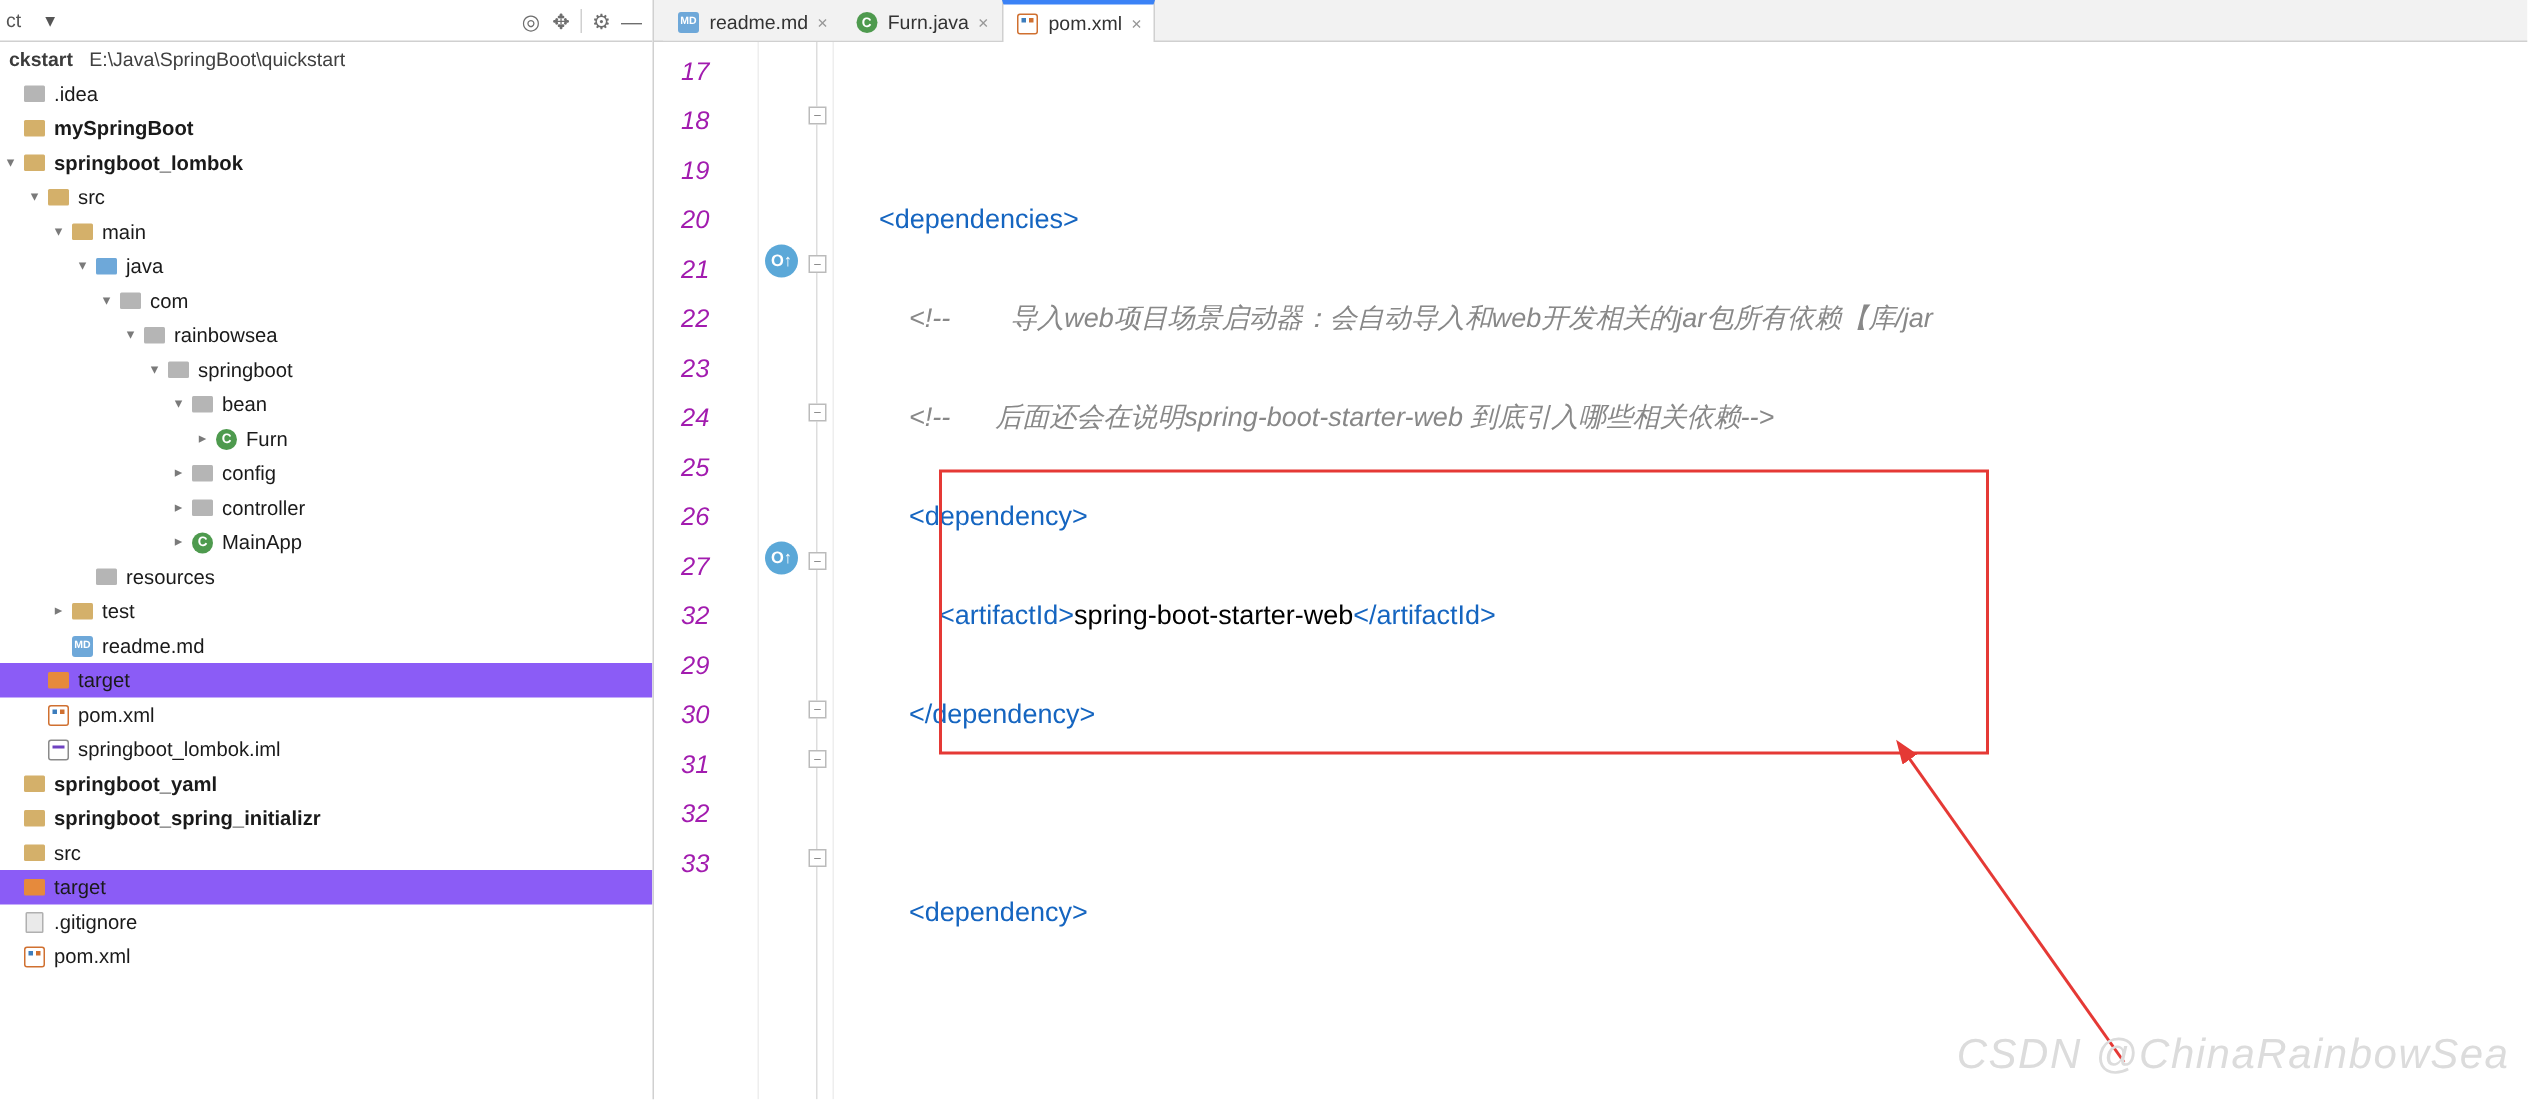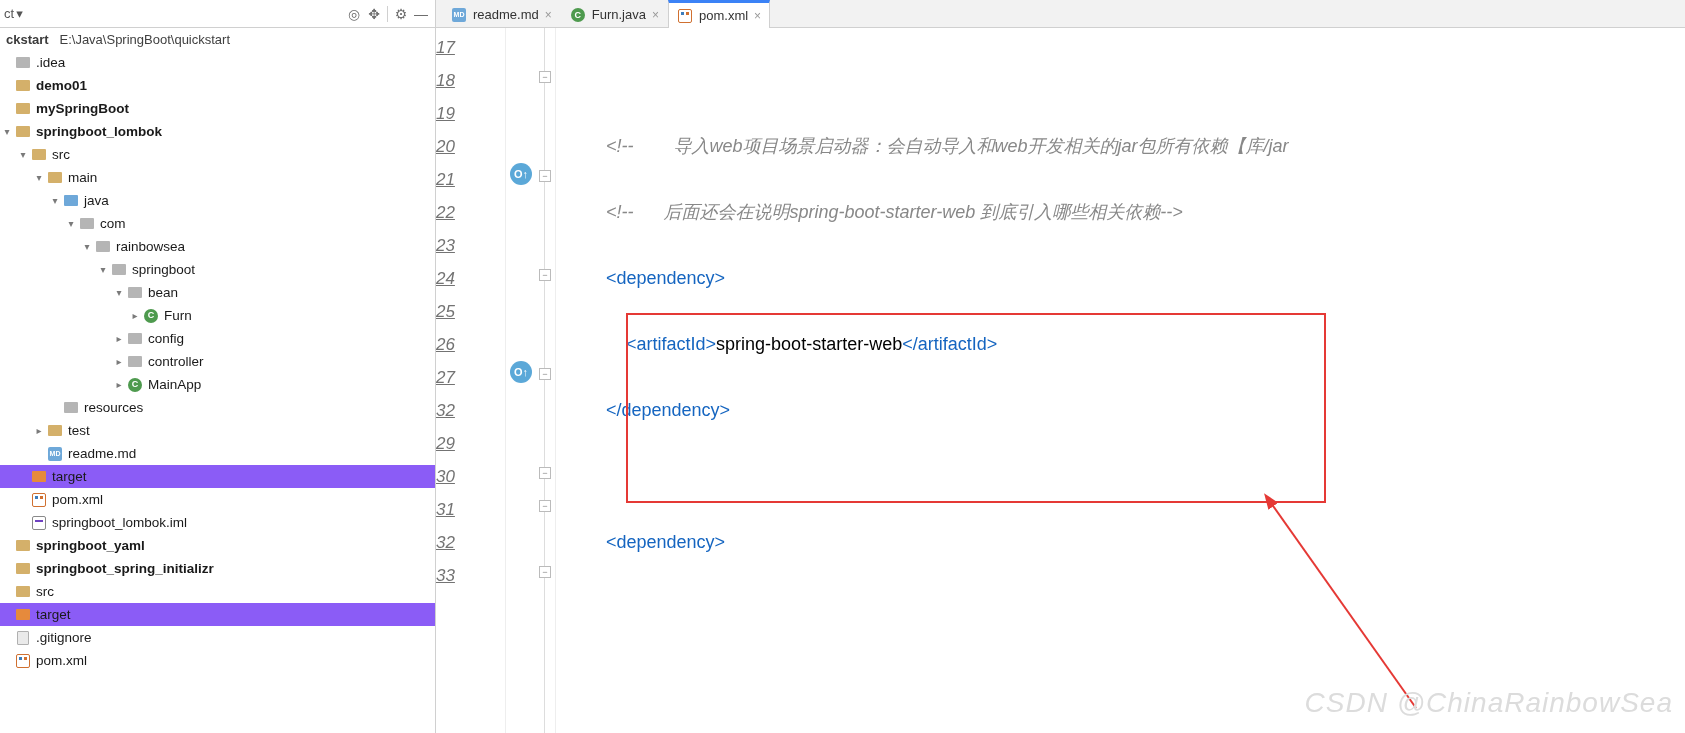--- a/index.html
+++ b/index.html
@@ -1,19 +1,19 @@
 <!DOCTYPE html>
 <html><head>
 <meta charset="utf-8">
 <style>
 * { margin:0; padding:0; box-sizing:border-box; font-family:"Segoe UI",Arial,sans-serif; }
 body { width:1685px; height:733px; background:#fff; overflow:hidden; display:flex; position:relative; }
 .sidebar { width:436px; height:100%; border-right:1px solid #d0d0d0; display:flex; flex-direction:column; background:#fff; overflow:hidden; }
 .sb-toolbar { height:28px; border-bottom:1px solid #d0d0d0; display:flex; align-items:center; padding:0 4px; color:#555; font-size:13px; }
-.sb-toolbar .sb-combo { display:flex; align-items:center; gap:2px; }
+.sb-toolbar .sb-combo { display:flex; align-items:center; gap:16px; }
 .sb-toolbar .spacer { flex:1; }
 .sb-toolbar .tb-icon { width:20px; height:20px; display:inline-flex; align-items:center; justify-content:center; cursor:pointer; color:#6e6e6e; font-size:14px; }
 .sb-toolbar .sep { width:1px; height:16px; background:#d0d0d0; margin:0 3px; }
 .sb-path { padding:4px 6px; font-size:13px; color:#3b3b3b; white-space:nowrap; overflow:hidden; }
 .sb-path .path-gray { color:#404040; }
 .tree { flex:1; overflow:auto; font-size:13.5px; line-height:23px; color:#1a1a1a; }
 .tree-row { display:flex; align-items:center; height:23px; white-space:nowrap; cursor:pointer; padding-right:6px; }
 .tree-row.sel { background:#8b5cf6; }
 .tree-row .ind { display:inline-block; }
 .tree-row .arrow { width:14px; color:#7a7a7a; text-align:center; font-size:10px; }
@@ -32,21 +32,21 @@
 .ico-xml::after{content:'';position:absolute;right:2px;top:2px;width:3px;height:3px;background:#d07030;}
 .ico-iml { width:14px;height:14px;background:#fff;border:1px solid #8a8a8a;border-radius:2px;position:relative;}
 .ico-iml::before{content:'';position:absolute;left:2px;top:3px;width:8px;height:2px;background:#6f42c1;}
 .main { flex:1; display:flex; flex-direction:column; }
 .tabs { height:28px; border-bottom:1px solid #d0d0d0; display:flex; align-items:flex-end; background:#f2f2f2; padding-left:6px; }
 .tab { height:26px; display:flex; align-items:center; gap:6px; padding:0 8px; border:1px solid transparent; border-bottom:none; font-size:13px; color:#333; cursor:pointer; background:#f2f2f2; }
 .tab.active { background:#fff; border-color:#d0d0d0; border-top:3px solid #3b82f6; height:28px; margin-bottom:-1px; }
 .tab .tab-ico { width:16px;height:16px;display:inline-flex;align-items:center;justify-content:center; }
 .tab .close { color:#999; font-size:12px; }
 .editor { flex:1; display:flex; position:relative; font-family:Consolas,Monaco,monospace; font-size:18px; line-height:33px; overflow:hidden; }
-.gutter { width:70px; text-align:left; color:#737373; padding:3px 14px 3px 0; user-select:none; border-right:1px solid #eee; font-family:Consolas,Monaco,monospace; font-style:italic; font-size:17px;text-decoration:underline; }
+.gutter { width:70px; text-align:center; color:#a21caf; padding:3px 14px 3px 0; user-select:none; border-right:1px solid #eee; font-family:Consolas,Monaco,monospace; font-style:italic; font-size:17px; }
 .gutter-icons { width:30px; padding-top:3px; position:relative; }
 .gi-ovr { position:absolute; left:4px; width:22px;height:22px;border-radius:50%;background:#5ba8d8;display:flex;align-items:center;justify-content:center;color:#fff;font-size:11px;font-weight:bold; }
 .fold { width:20px; padding-top:3px; position:relative; border-right:1px solid #eee; }
 .fold-mark { position:absolute; left:3px; width:12px;height:12px;border:1px solid #bbb;color:#888;font-size:9px;display:flex;align-items:center;justify-content:center;background:#fff;cursor:pointer;}
 .fold-line { position:absolute; left:8px; top:0; bottom:0; width:1px; background:#ddd; }
 .code { flex:1; padding:3px 0 3px 10px; position:relative; white-space:pre; overflow:hidden; }
 .code .row { height:33px; }
 .tag { color:#1565c0; }
 .text { color:#000; }
 .comment { color:#888; font-style:italic; }
@@ -75,28 +75,20 @@
     <span class="path-gray">&nbsp;&nbsp;</span><span class="path-gray">E:\Java\SpringBoot\quickstart</span>
   </div>
   <div class="tree" id="tree">
       <div class="tree-row">
         <span class="ind" style="width:0px"></span>
         <span class="arrow"></span>
         <span class="ico">
           <span class="ico-folder gray"></span>
         </span>
         <span class="label">.idea</span>
-      </div>
-      <div class="tree-row">
-        <span class="ind" style="width:0px"></span>
-        <span class="arrow"></span>
-        <span class="ico">
-          <span class="ico-folder"></span>
-        </span>
-        <span class="label bold">demo01</span>
       </div>
       <div class="tree-row">
         <span class="ind" style="width:0px"></span>
         <span class="arrow"></span>
         <span class="ico">
           <span class="ico-folder"></span>
         </span>
         <span class="label bold">mySpringBoot</span>
       </div>
       <div class="tree-row">
@@ -347,20 +339,21 @@
       <div class="fold-mark" style="top:43px">−</div>
       <div class="fold-mark" style="top:142px">−</div>
       <div class="fold-mark" style="top:241px">−</div>
       <div class="fold-mark" style="top:340px">−</div>
       <div class="fold-mark" style="top:439px">−</div>
       <div class="fold-mark" style="top:472px">−</div>
       <div class="fold-mark" style="top:538px">−</div>
     </div>
     <div class="code">
 <div class="row"></div>
+<div class="row">    <span class="tag">&lt;dependencies&gt;</span></div>
 <div class="row">        <span class="comment">&lt;!--        导入web项目场景启动器：会自动导入和web开发相关的jar包所有依赖【库/jar</span></div>
 <div class="row">        <span class="comment">&lt;!--      后面还会在说明spring-boot-starter-web 到底引入哪些相关依赖--&gt;</span></div>
 <div class="row">        <span class="tag">&lt;dependency&gt;</span></div>
 <div class="row">            <span class="tag">&lt;artifactId&gt;</span><span class="text">spring-boot-starter-web</span><span class="tag">&lt;/artifactId&gt;</span></div>
 <div class="row">        <span class="tag">&lt;/dependency&gt;</span></div>
 <div class="row"></div>
 <div class="row">        <span class="tag">&lt;dependency&gt;</span></div>
 
 
 

